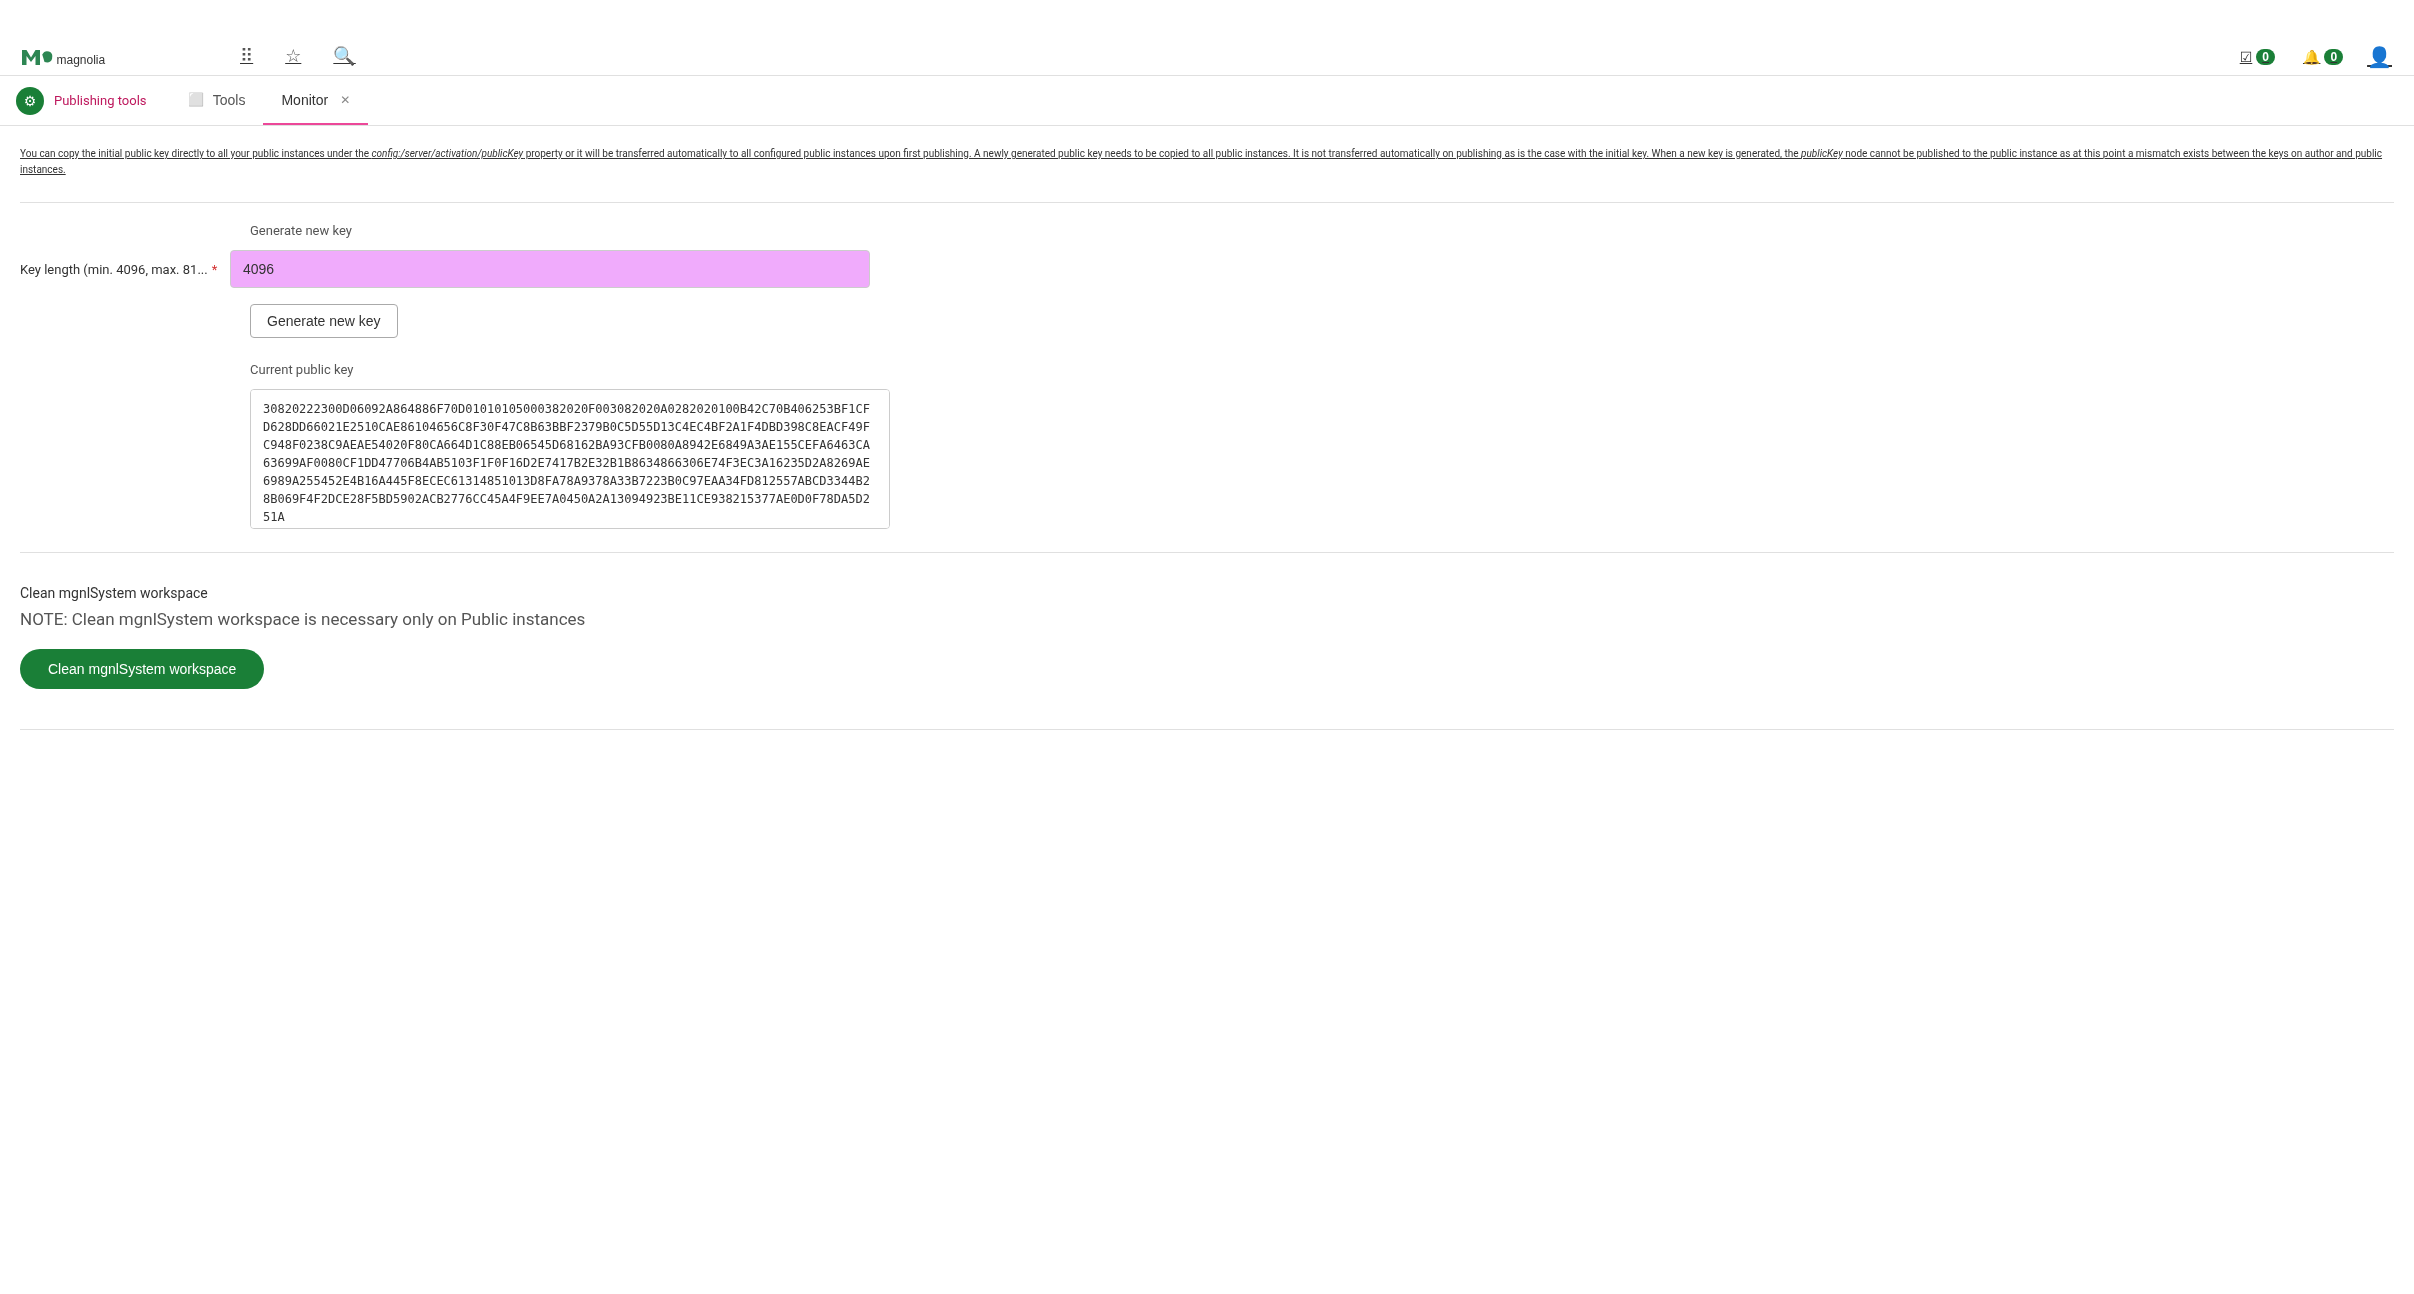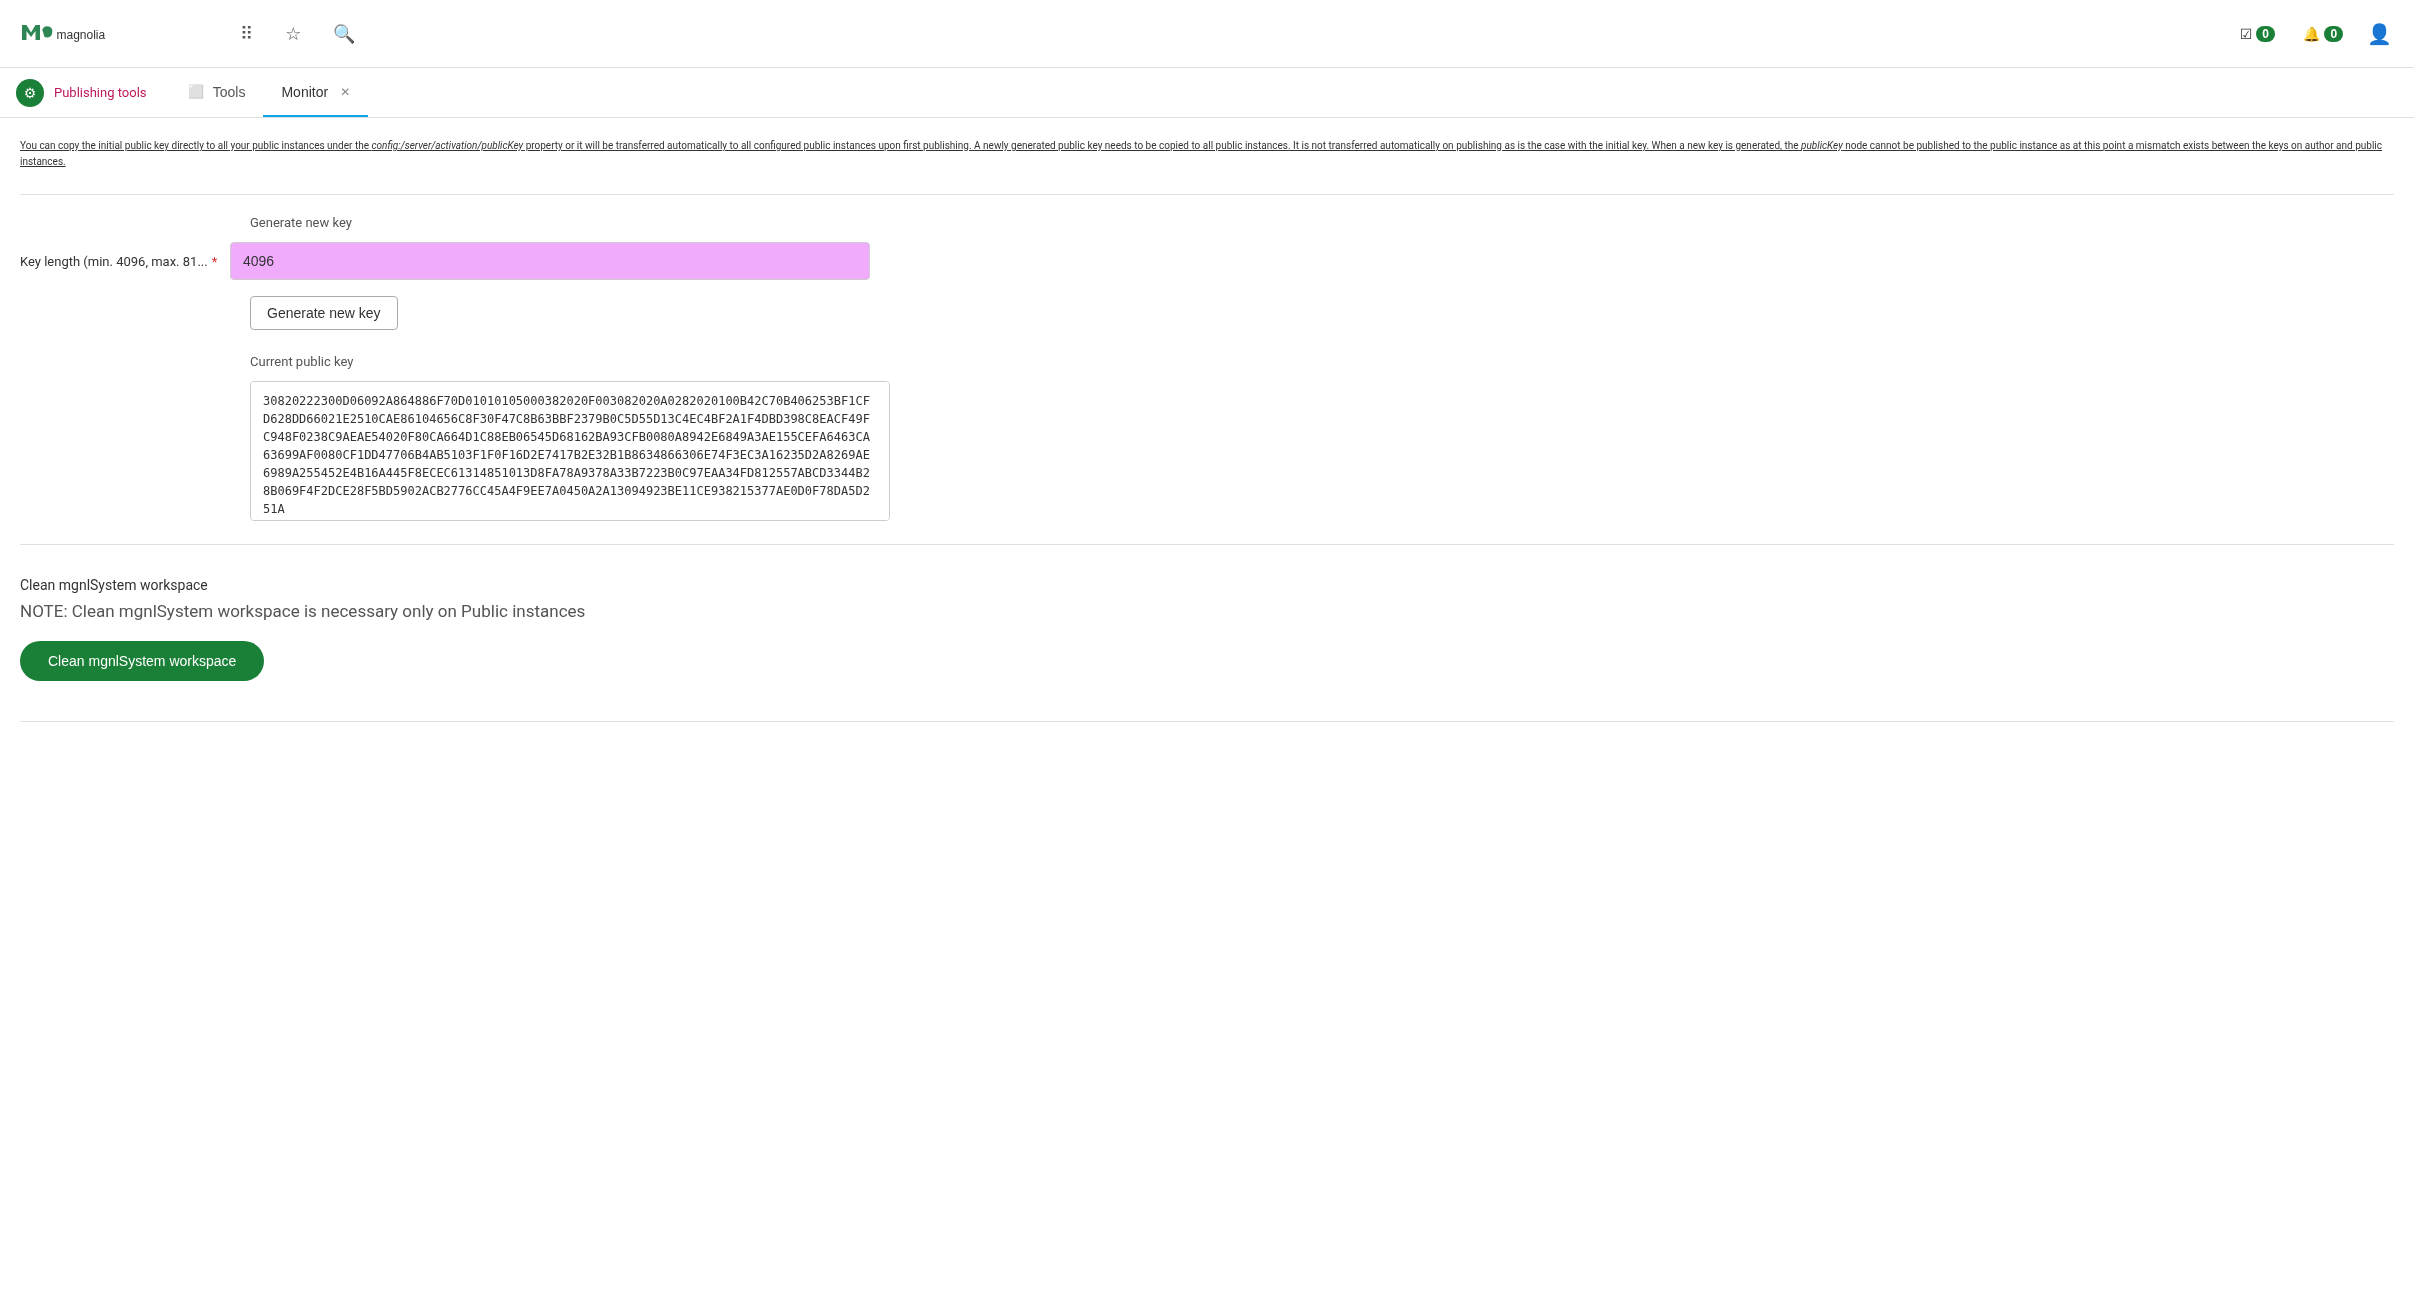--- a/index.html
+++ b/index.html
@@ -1,25 +1,26 @@
 <!DOCTYPE html>
 <html><head>
   <meta charset="utf-8">
   <style>
     * { box-sizing: border-box; margin: 0; padding: 0; }
     body { font-family: -apple-system, BlinkMacSystemFont, 'Segoe UI', Roboto, sans-serif; font-size: 14px; color: #333; background: #fff; }
 
     
     .header {
       display: flex;
-      align-items: center;
-      height: 68px;
+      align-items: flex-end;
+      height: 76px;
       border-bottom: 1px solid #e0e0e0;
       padding: 0 16px;
       gap: 16px;
+      text-decoration: underline;
     }
     .logo-area {
       display: flex;
       align-items: center;
       gap: 8px;
       min-width: 200px;
     }
     .logo-svg {
       width: 120px;
       height: 32px;
@@ -119,21 +120,21 @@
       background: none;
       cursor: pointer;
       font-size: 14px;
       color: #555;
       border-bottom: 2px solid transparent;
       height: 100%;
       white-space: nowrap;
     }
     .tab.active {
       color: #333;
-      border-bottom: 2px solid #0ea5e9;
+      border-bottom: 2px solid #ec4899;
     }
     .tab-close {
       font-size: 12px;
       color: #888;
       margin-left: 4px;
       line-height: 1;
     }
     .tab-icon {
       font-size: 13px;
       color: #888;

